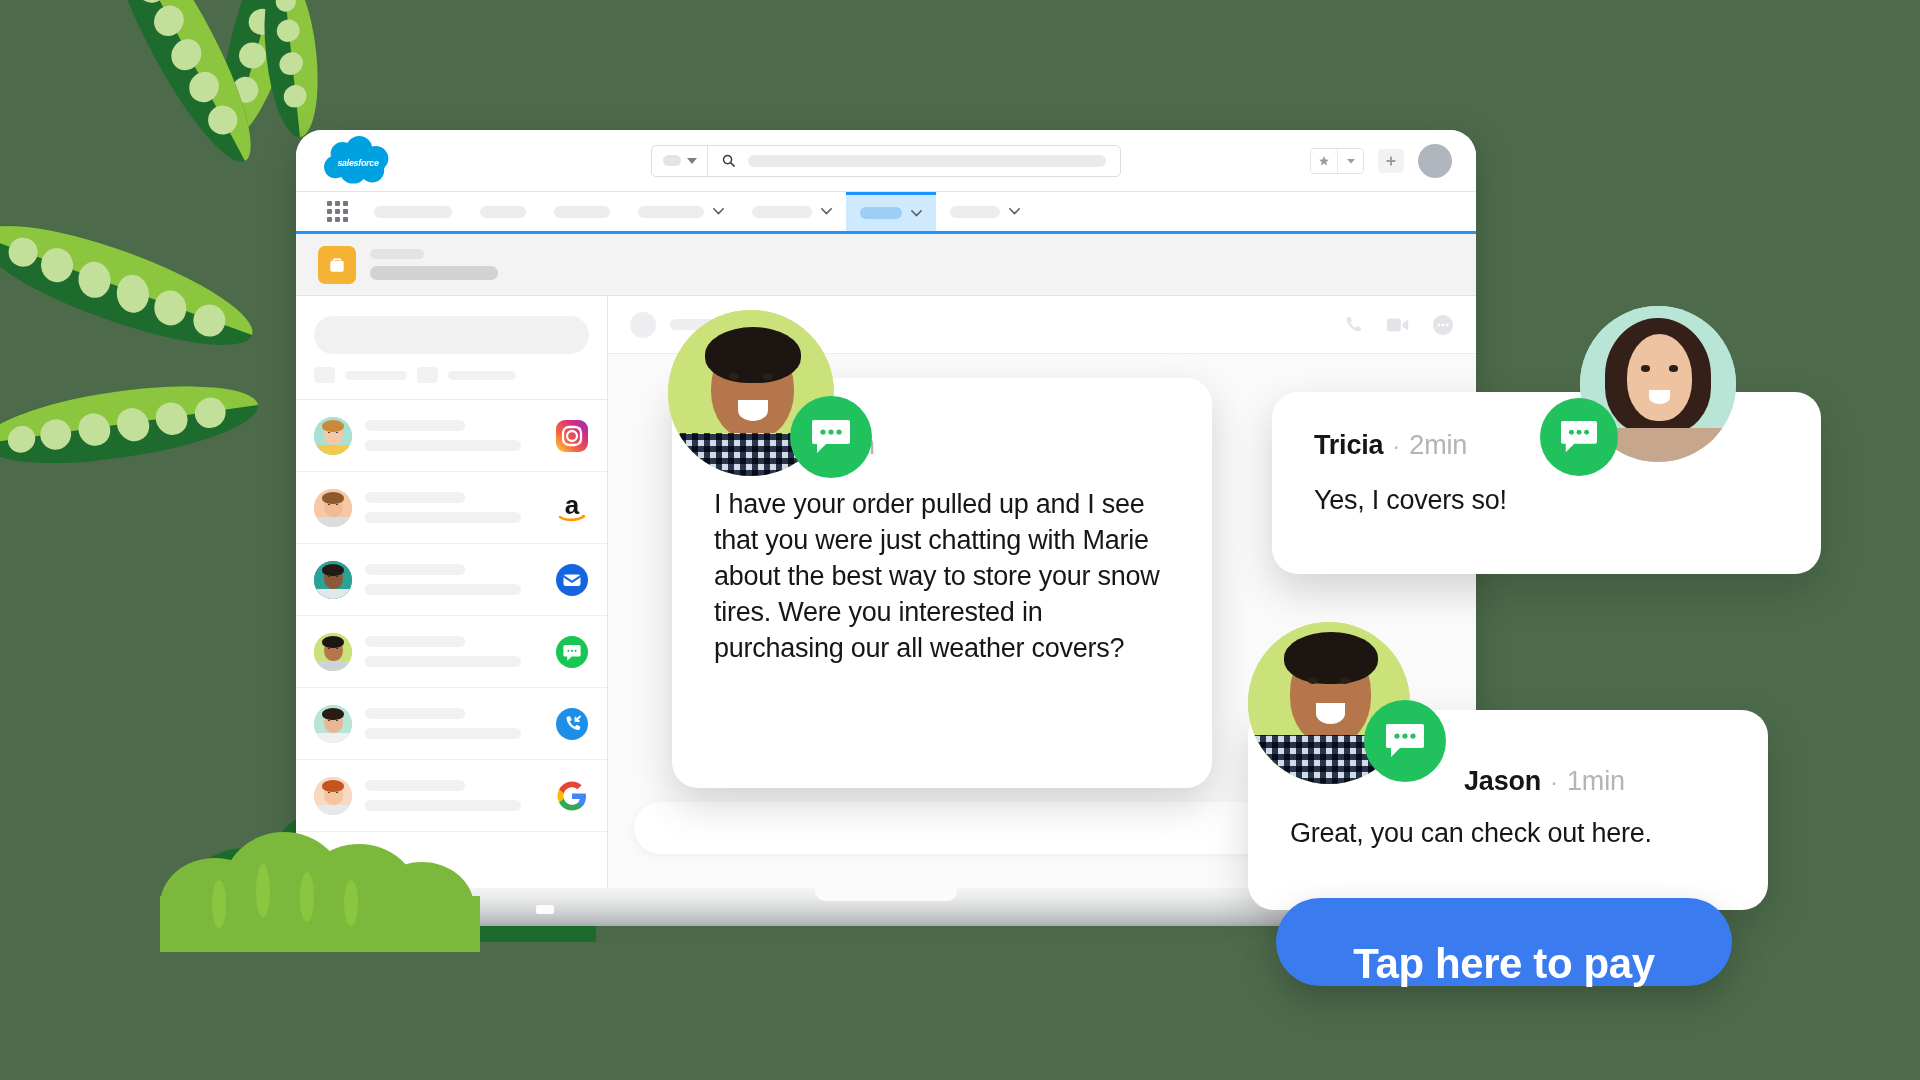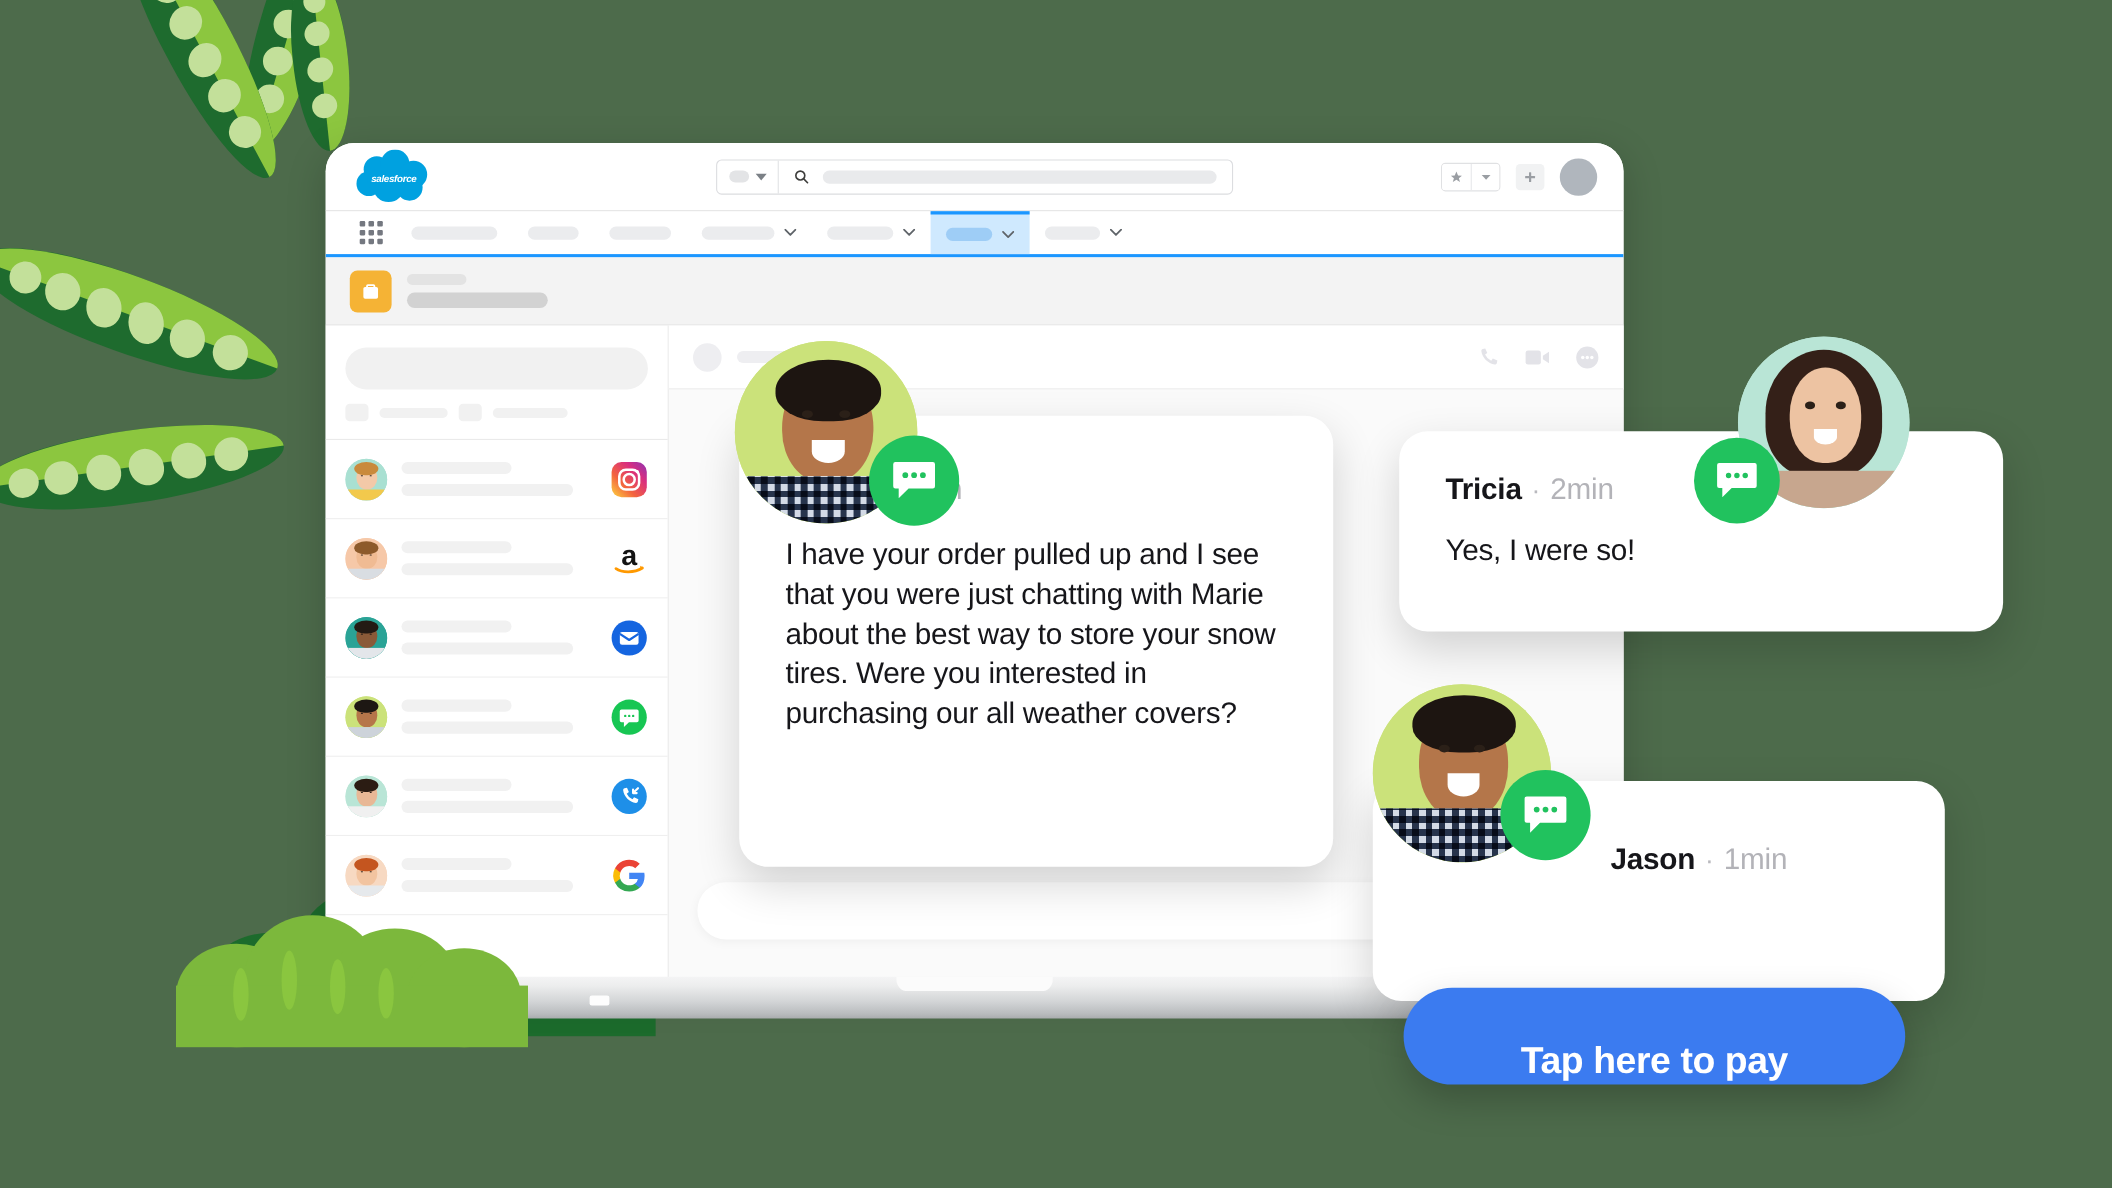--- a/index.html
+++ b/index.html
@@ -267,21 +267,21 @@
 
   .pay-btn {
     position: absolute;
     background: #3b7bf0;
     border-radius: 46px;
     display: flex; align-items: center; justify-content: center;
     box-shadow: 0 14px 34px rgba(0,0,0,0.22);
     cursor: pointer;
   }
   .pay-btn span {
-    font-size: 34px; font-weight: 700; color: #fff; letter-spacing: -0.4px; margin-top: 44px;
+    font-size: 42px; font-weight: 700; color: #fff; letter-spacing: -0.4px; margin-top: 44px;
   }
 
   
   .face { position: absolute; inset: 0; }
   .face .bg { position: absolute; inset: 0; }
   .face .hair { position: absolute; border-radius: 50% 50% 45% 45%; }
   .face .skin { position: absolute; border-radius: 50% 50% 46% 46%; }
   .face .shirt { position: absolute; bottom: 0; left: 0; right: 0; }
   .face .eye { position: absolute; width: 6%; height: 4%; background: #2b2018; border-radius: 50%; }
   .face .mouth { position: absolute; background: #fff; border-radius: 0 0 50% 50%; }
@@ -743,21 +743,21 @@
     </svg>
   </div>
 
   <div class="msg-card" style="left:1272px; top:392px; width:549px; height:182px;">
     <div style="padding:38px 42px 0 42px;">
       <div class="msg-header">
         <span class="msg-name">Tricia</span>
         <span class="msg-dot">·</span>
         <span class="msg-time">2min</span>
       </div>
-      <div class="msg-text" style="margin-top:22px;">Yes, I were so!</div>
+      <div class="msg-text" style="margin-top:22px;">Yes, I covers so!</div>
     </div>
   </div>
   <div class="msg-avatar" style="left:1580px; top:306px; width:156px; height:156px; background:#b9e5d6;">
     <div class="face">
       <div class="bg" style="background:#b9e5d6"></div>
       <div class="hair" style="left:16%; top:8%; width:68%; height:74%; background:#342018; border-radius:50% 50% 40% 40%;"></div>
       <div class="skin" style="left:30%; top:18%; width:42%; height:56%; background:#edc3a2;"></div>
       <div class="eye" style="left:39%; top:38%"></div>
       <div class="eye" style="left:57%; top:38%"></div>
       <div class="mouth" style="left:44%; top:54%; width:14%; height:9%;"></div>
@@ -773,20 +773,21 @@
     </svg>
   </div>
 
   <div class="msg-card" style="left:1248px; top:710px; width:520px; height:200px;">
     <div style="padding:62px 42px 0 42px;">
       <div class="msg-header" style="position:absolute; left:216px; top:56px;">
         <span class="msg-name">Jason</span>
         <span class="msg-dot">·</span>
         <span class="msg-time">1min</span>
       </div>
+      <div class="msg-text" style="margin-top:44px;">Great, you can check out here.</div>
     </div>
   </div>
   <div class="msg-avatar" style="left:1248px; top:622px; width:162px; height:162px; background:#cbe27a;">
     <div class="face">
       <div class="bg" style="background:#cbe27a"></div>
       <div class="skin" style="left:26%; top:12%; width:50%; height:64%; background:#b4764a;"></div>
       <div class="hair" style="left:22%; top:6%; width:58%; height:32%; background:#1d1511;"></div>
       <div class="eye" style="left:37%; top:34%"></div>
       <div class="eye" style="left:57%; top:34%"></div>
       <div class="mouth" style="left:42%; top:50%; width:18%; height:13%;"></div>

